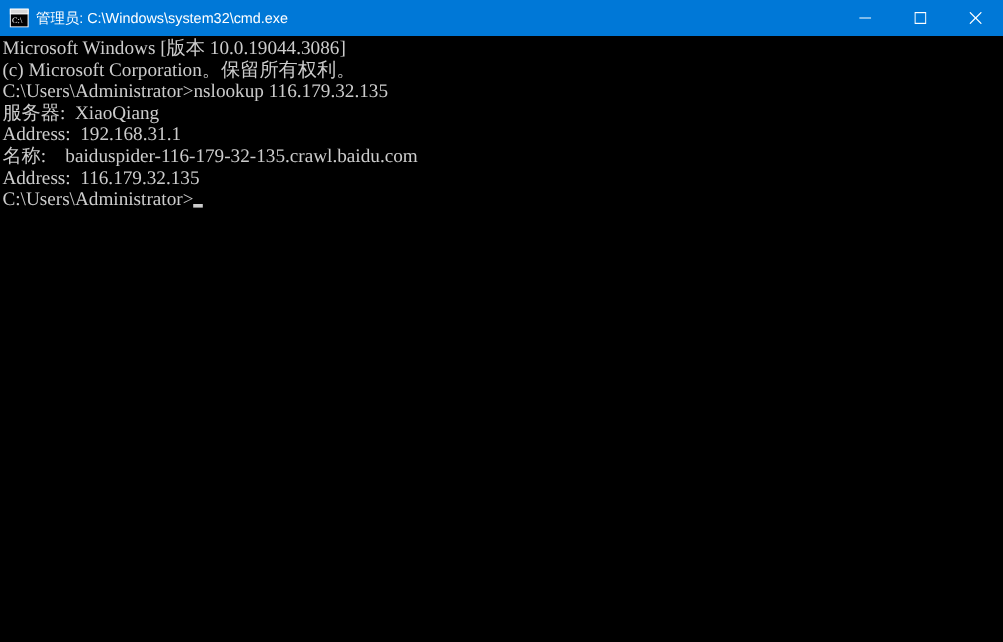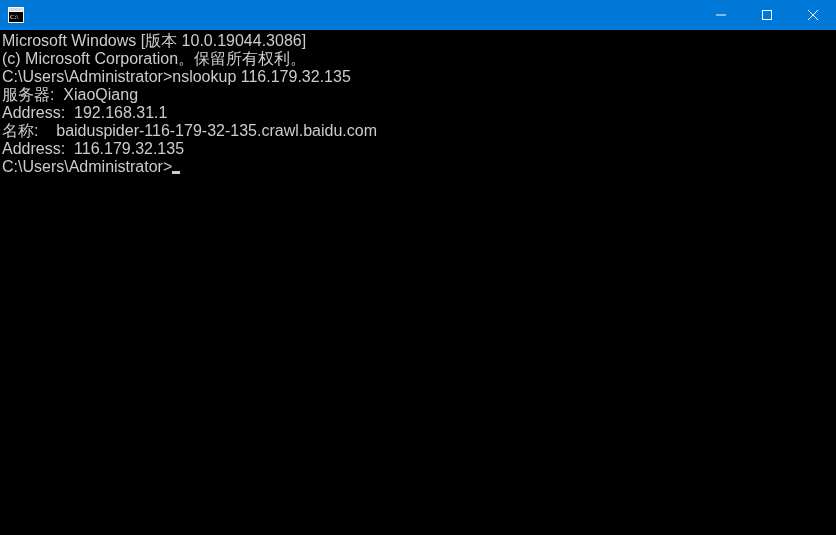--- a/index.html
+++ b/index.html
@@ -36,21 +36,21 @@
   .titlebar-btn svg { width: 10px; height: 10px; display: block; }
   .terminal {
     flex: 1;
     background: #000;
     color: #ccc;
     font-size: 16px;
     line-height: 18px;
     padding: 2px 0 0 2px;
     white-space: pre;
     letter-spacing: 0;
-    font-family: Liberation Sans, sans-serif;
+    font-family: Liberation Serif, serif;
   }
   .line { white-space: pre; }
   .cursor {
     display: inline-block;
     width: 8px; height: 3px;
     background: #ccc;
     vertical-align: -2px;
   }
 </style>
 </head>
@@ -59,20 +59,21 @@
 <div class="window">
 
   <div class="titlebar">
     <span class="titlebar-icon">
       <svg viewBox="0 0 16 16">
         <rect x="0.5" y="0.5" width="15" height="15" fill="#000" stroke="#fff" stroke-width="1"></rect>
         <rect x="0.5" y="0.5" width="15" height="4" fill="#d9d9d9" stroke="#fff" stroke-width="1"></rect>
         <text x="2" y="12" font-size="7" fill="#fff" font-family="Consolas">C:\</text>
       </svg>
     </span>
+    <span class="titlebar-title">管理员: C:\Windows\system32\cmd.exe</span>
     <span class="titlebar-spacer"></span>
     <div class="titlebar-btn">
       <svg viewBox="0 0 10 10">
           <line x1="0" y1="5" x2="10" y2="5" stroke="#fff" stroke-width="1"></line>
         </svg>
     </div>
     <div class="titlebar-btn">
       <svg viewBox="0 0 10 10">
           <rect x="0.5" y="0.5" width="9" height="9" fill="none" stroke="#fff" stroke-width="1"></rect>
         </svg>

